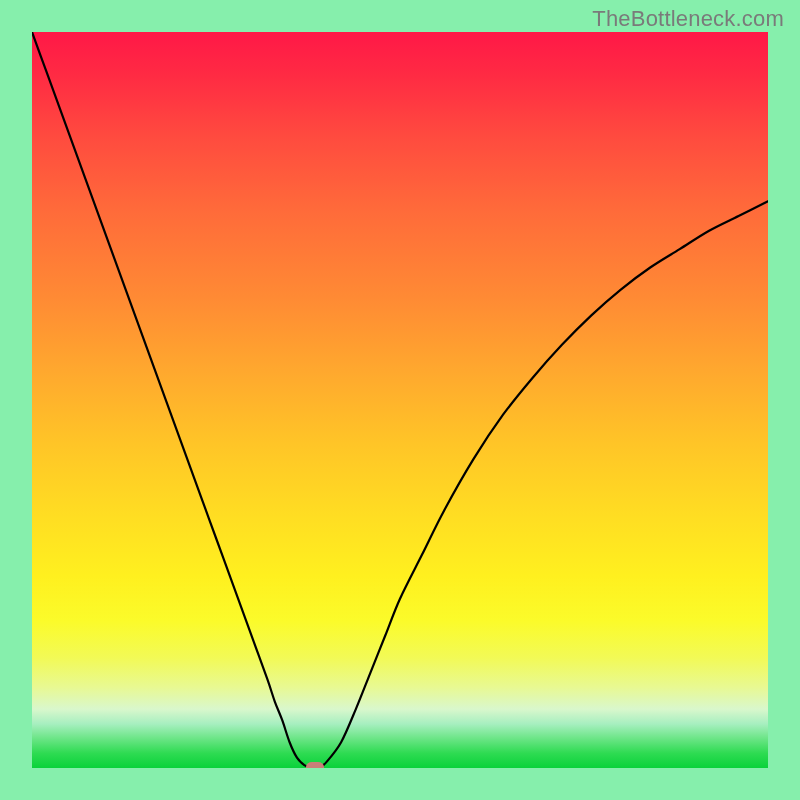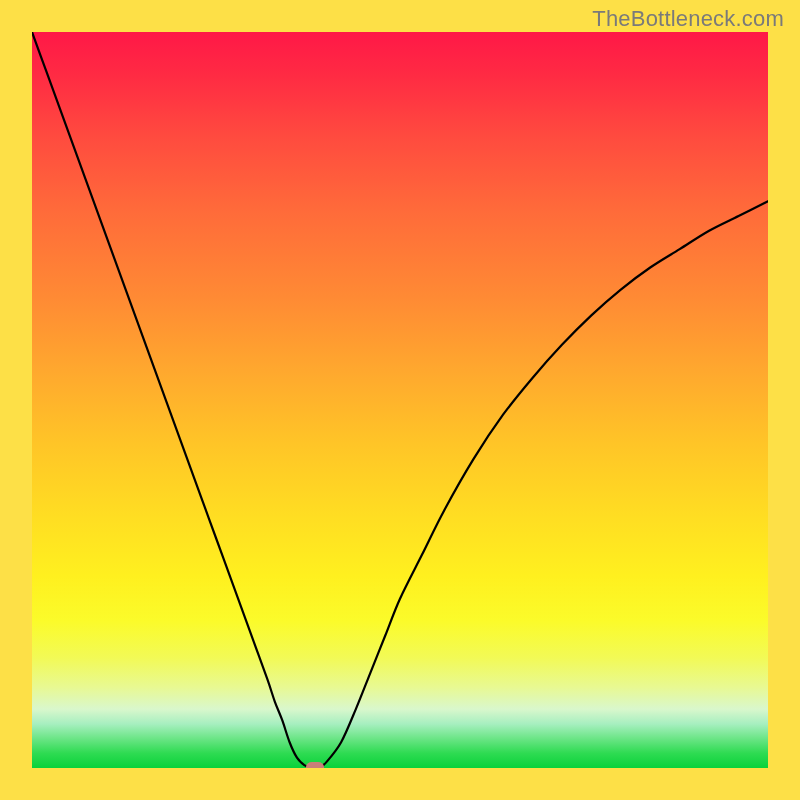--- a/index.html
+++ b/index.html
@@ -10,21 +10,21 @@
     background: #000;
     overflow: hidden;
     font-family: Arial, Helvetica, sans-serif;
   }
   .frame {
     position: absolute;
     left: 0;
     top: 0;
     width: 800px;
     height: 800px;
-    background: #fde047;
+    background: #86efac;
   }
   .plot {
     position: absolute;
     left: 32px;
     top: 32px;
     width: 736px;
     height: 736px;
     overflow: hidden;
   }
   .gradient {

